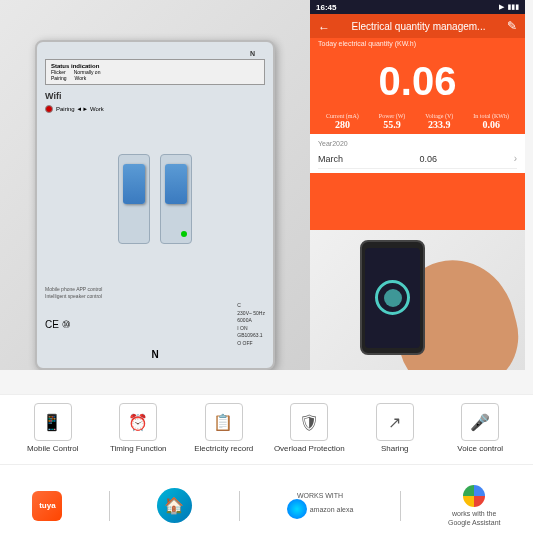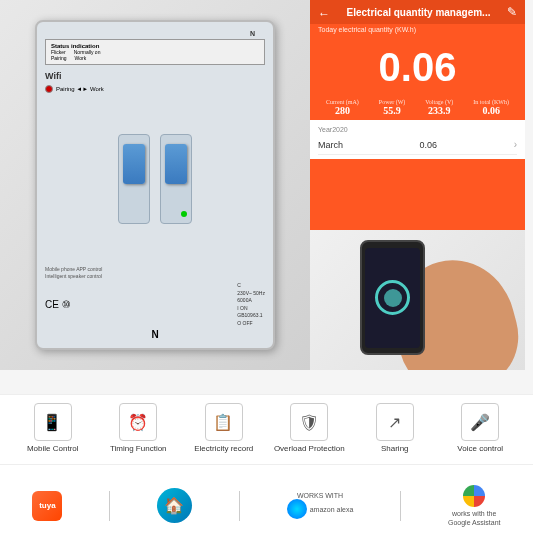--- a/index.html
+++ b/index.html
@@ -27,21 +27,21 @@
       background: #f5f5f5;
     }
 
     
     .breaker-area {
       width: 310px;
       height: 370px;
       position: relative;
       background: linear-gradient(135deg, #e8e8e8 0%, #d0d0d0 100%);
       display: flex;
-      align-items: center;
+      align-items: flex-end;
       justify-content: center;
       overflow: hidden;
     }
 
     .breaker-body {
       width: 240px;
       height: 330px;
       background: #dde3e8;
       border-radius: 8px;
       border: 2px solid #bbb;
@@ -211,21 +211,21 @@
       background: #e64a19;
       padding: 5px 8px;
       display: flex;
       align-items: center;
       justify-content: space-between;
     }
 
     .app-nav-title {
       color: #fff;
       font-size: 10px;
-      font-weight: bold;
+      font-weight: normal;
     }
 
     .app-subtitle {
       background: #ff5722;
       padding: 2px 8px;
       color: rgba(255,255,255,0.85);
       font-size: 7px;
     }
 
     .app-big-number {
@@ -563,20 +563,27 @@
 
         <div style="text-align:center; font-weight:bold; font-size:10px; margin-top:2px;">N</div>
 
       </div>
     </div>
 
     <div class="app-area">
 
       <div class="app-screen">
 
+        <div class="app-status-bar">
+          <div class="status-bar-time">16:45</div>
+          <div class="status-bar-icons">
+            <span class="status-icon">▶</span>
+            <span class="status-icon">▮▮▮</span>
+          </div>
+        </div>
 
         <div class="app-nav">
           <span class="back-arrow">←</span>
           <span class="app-nav-title">Electrical quantity managem...</span>
           <span class="edit-icon">✎</span>
         </div>
 
         <div class="app-subtitle">Today electrical quantity (KW.h)</div>
 
         <div class="app-big-number">0.06</div>

